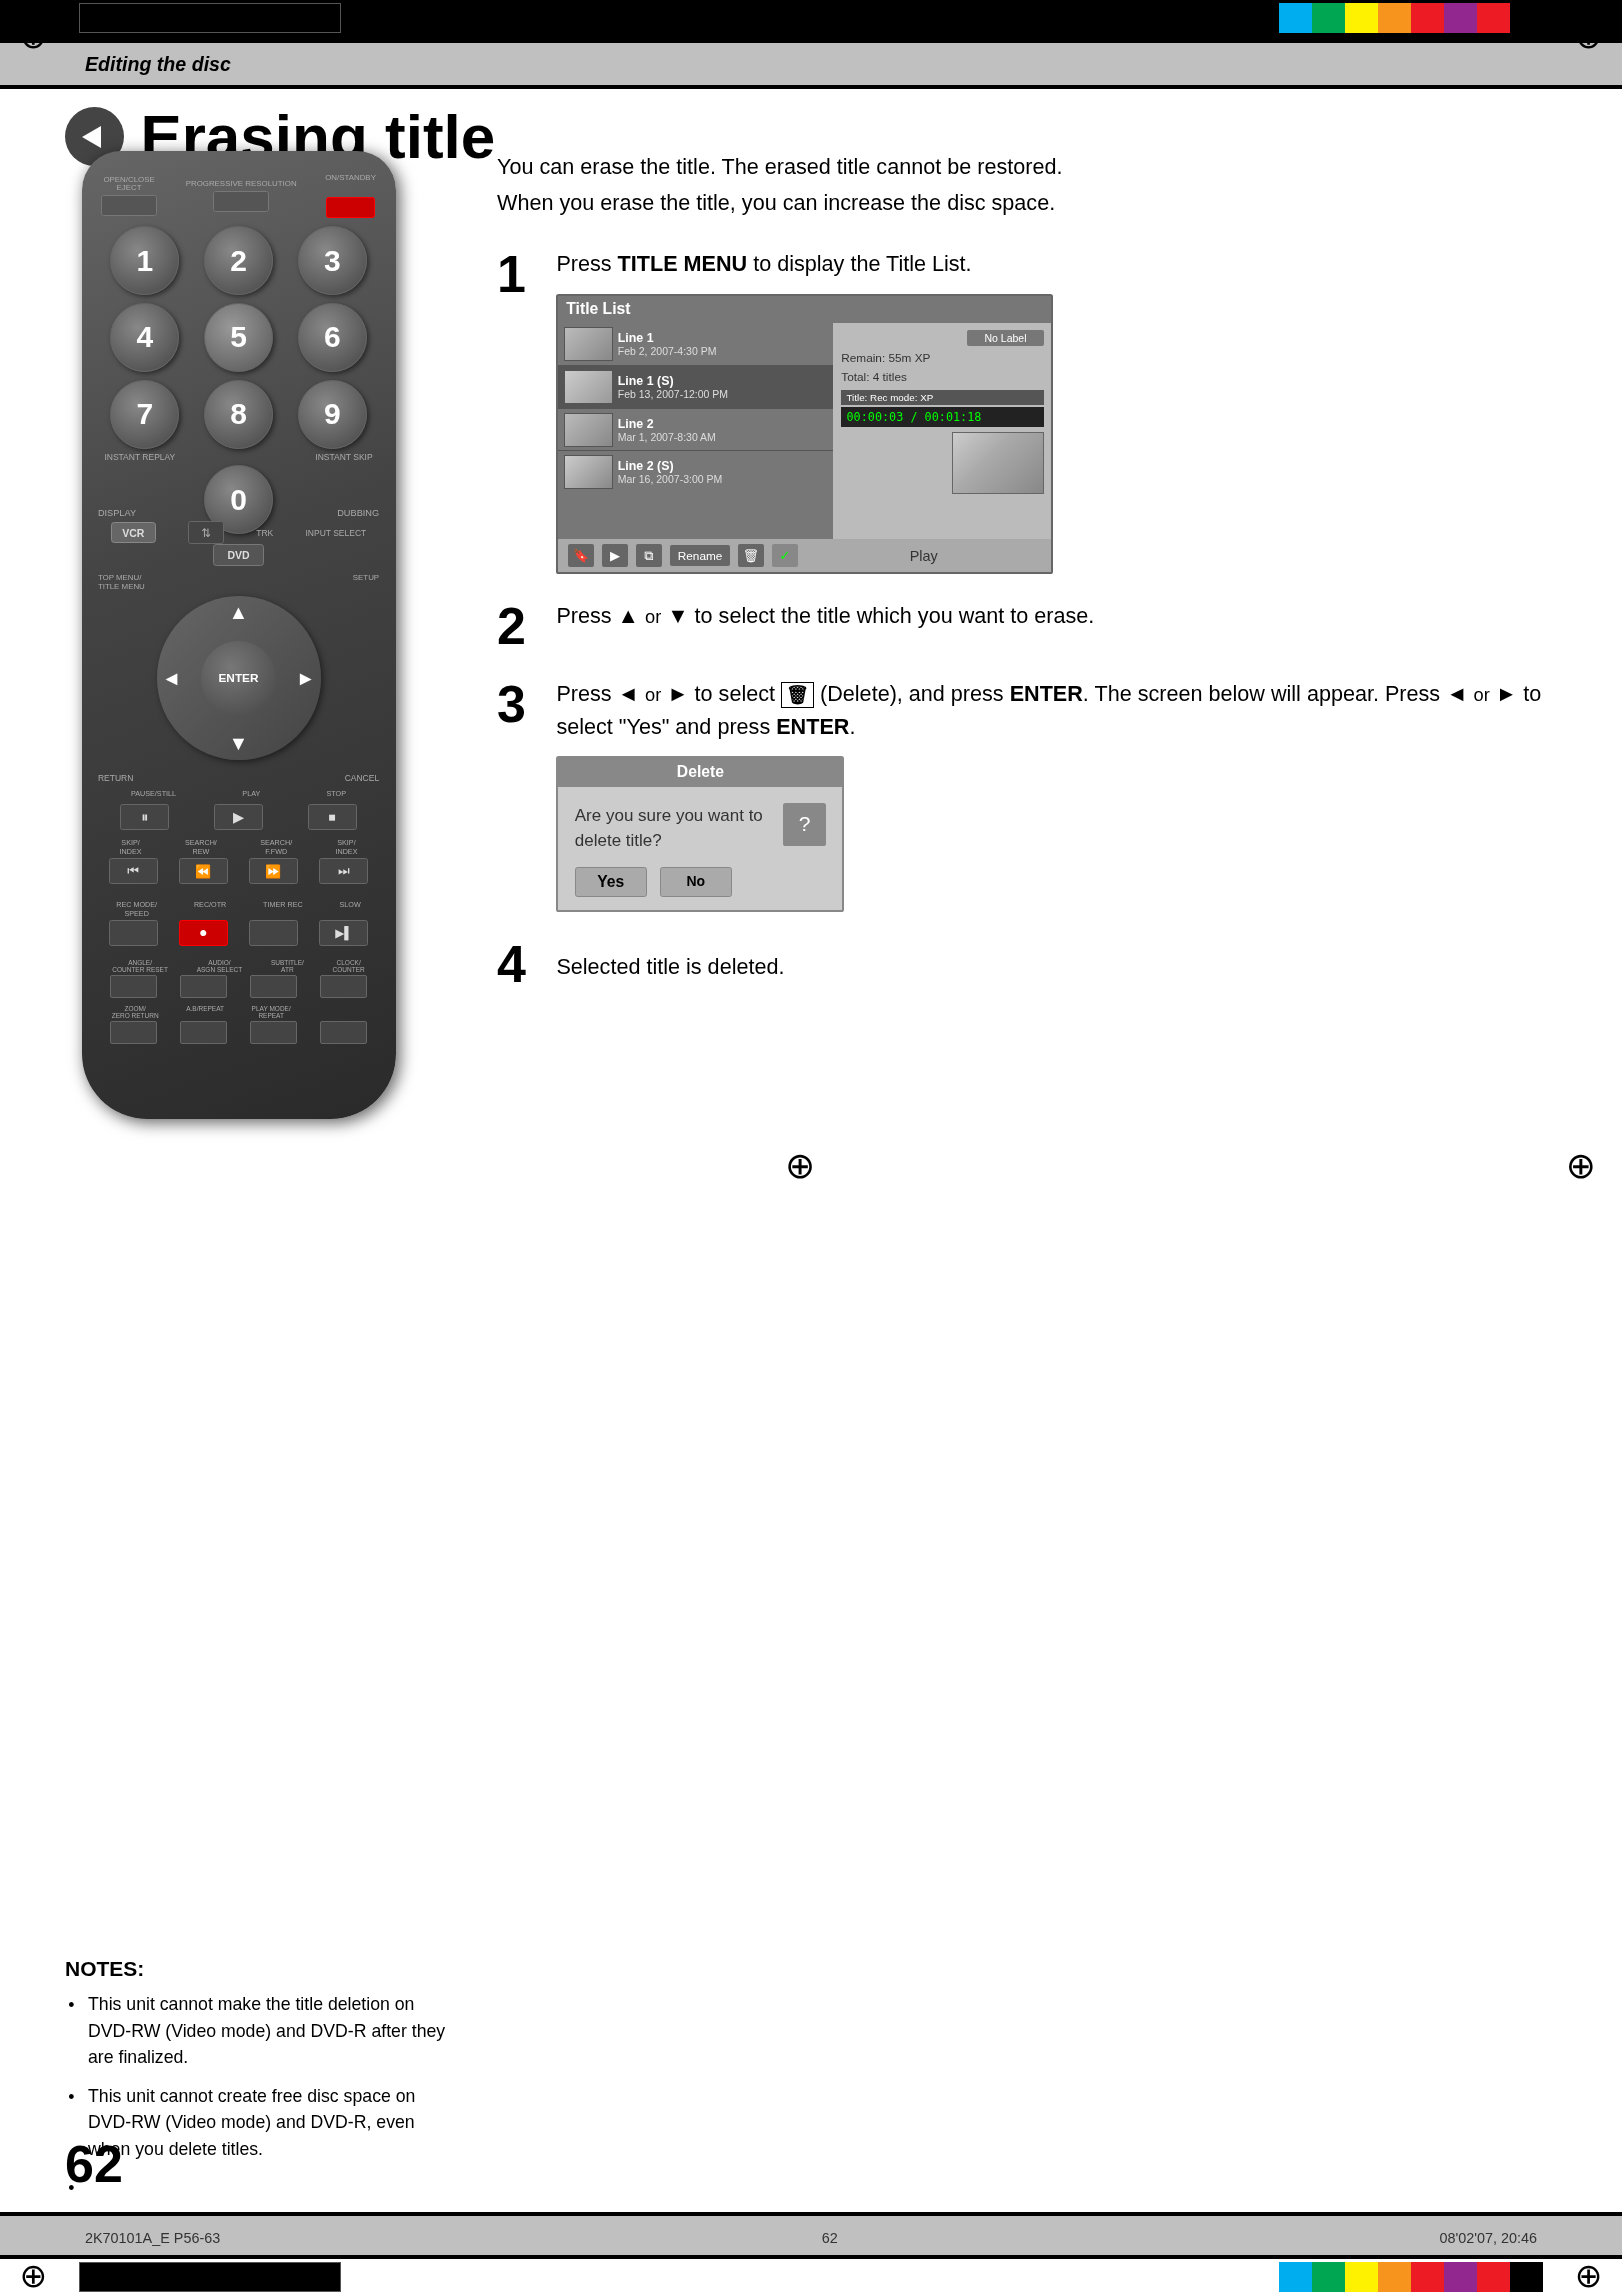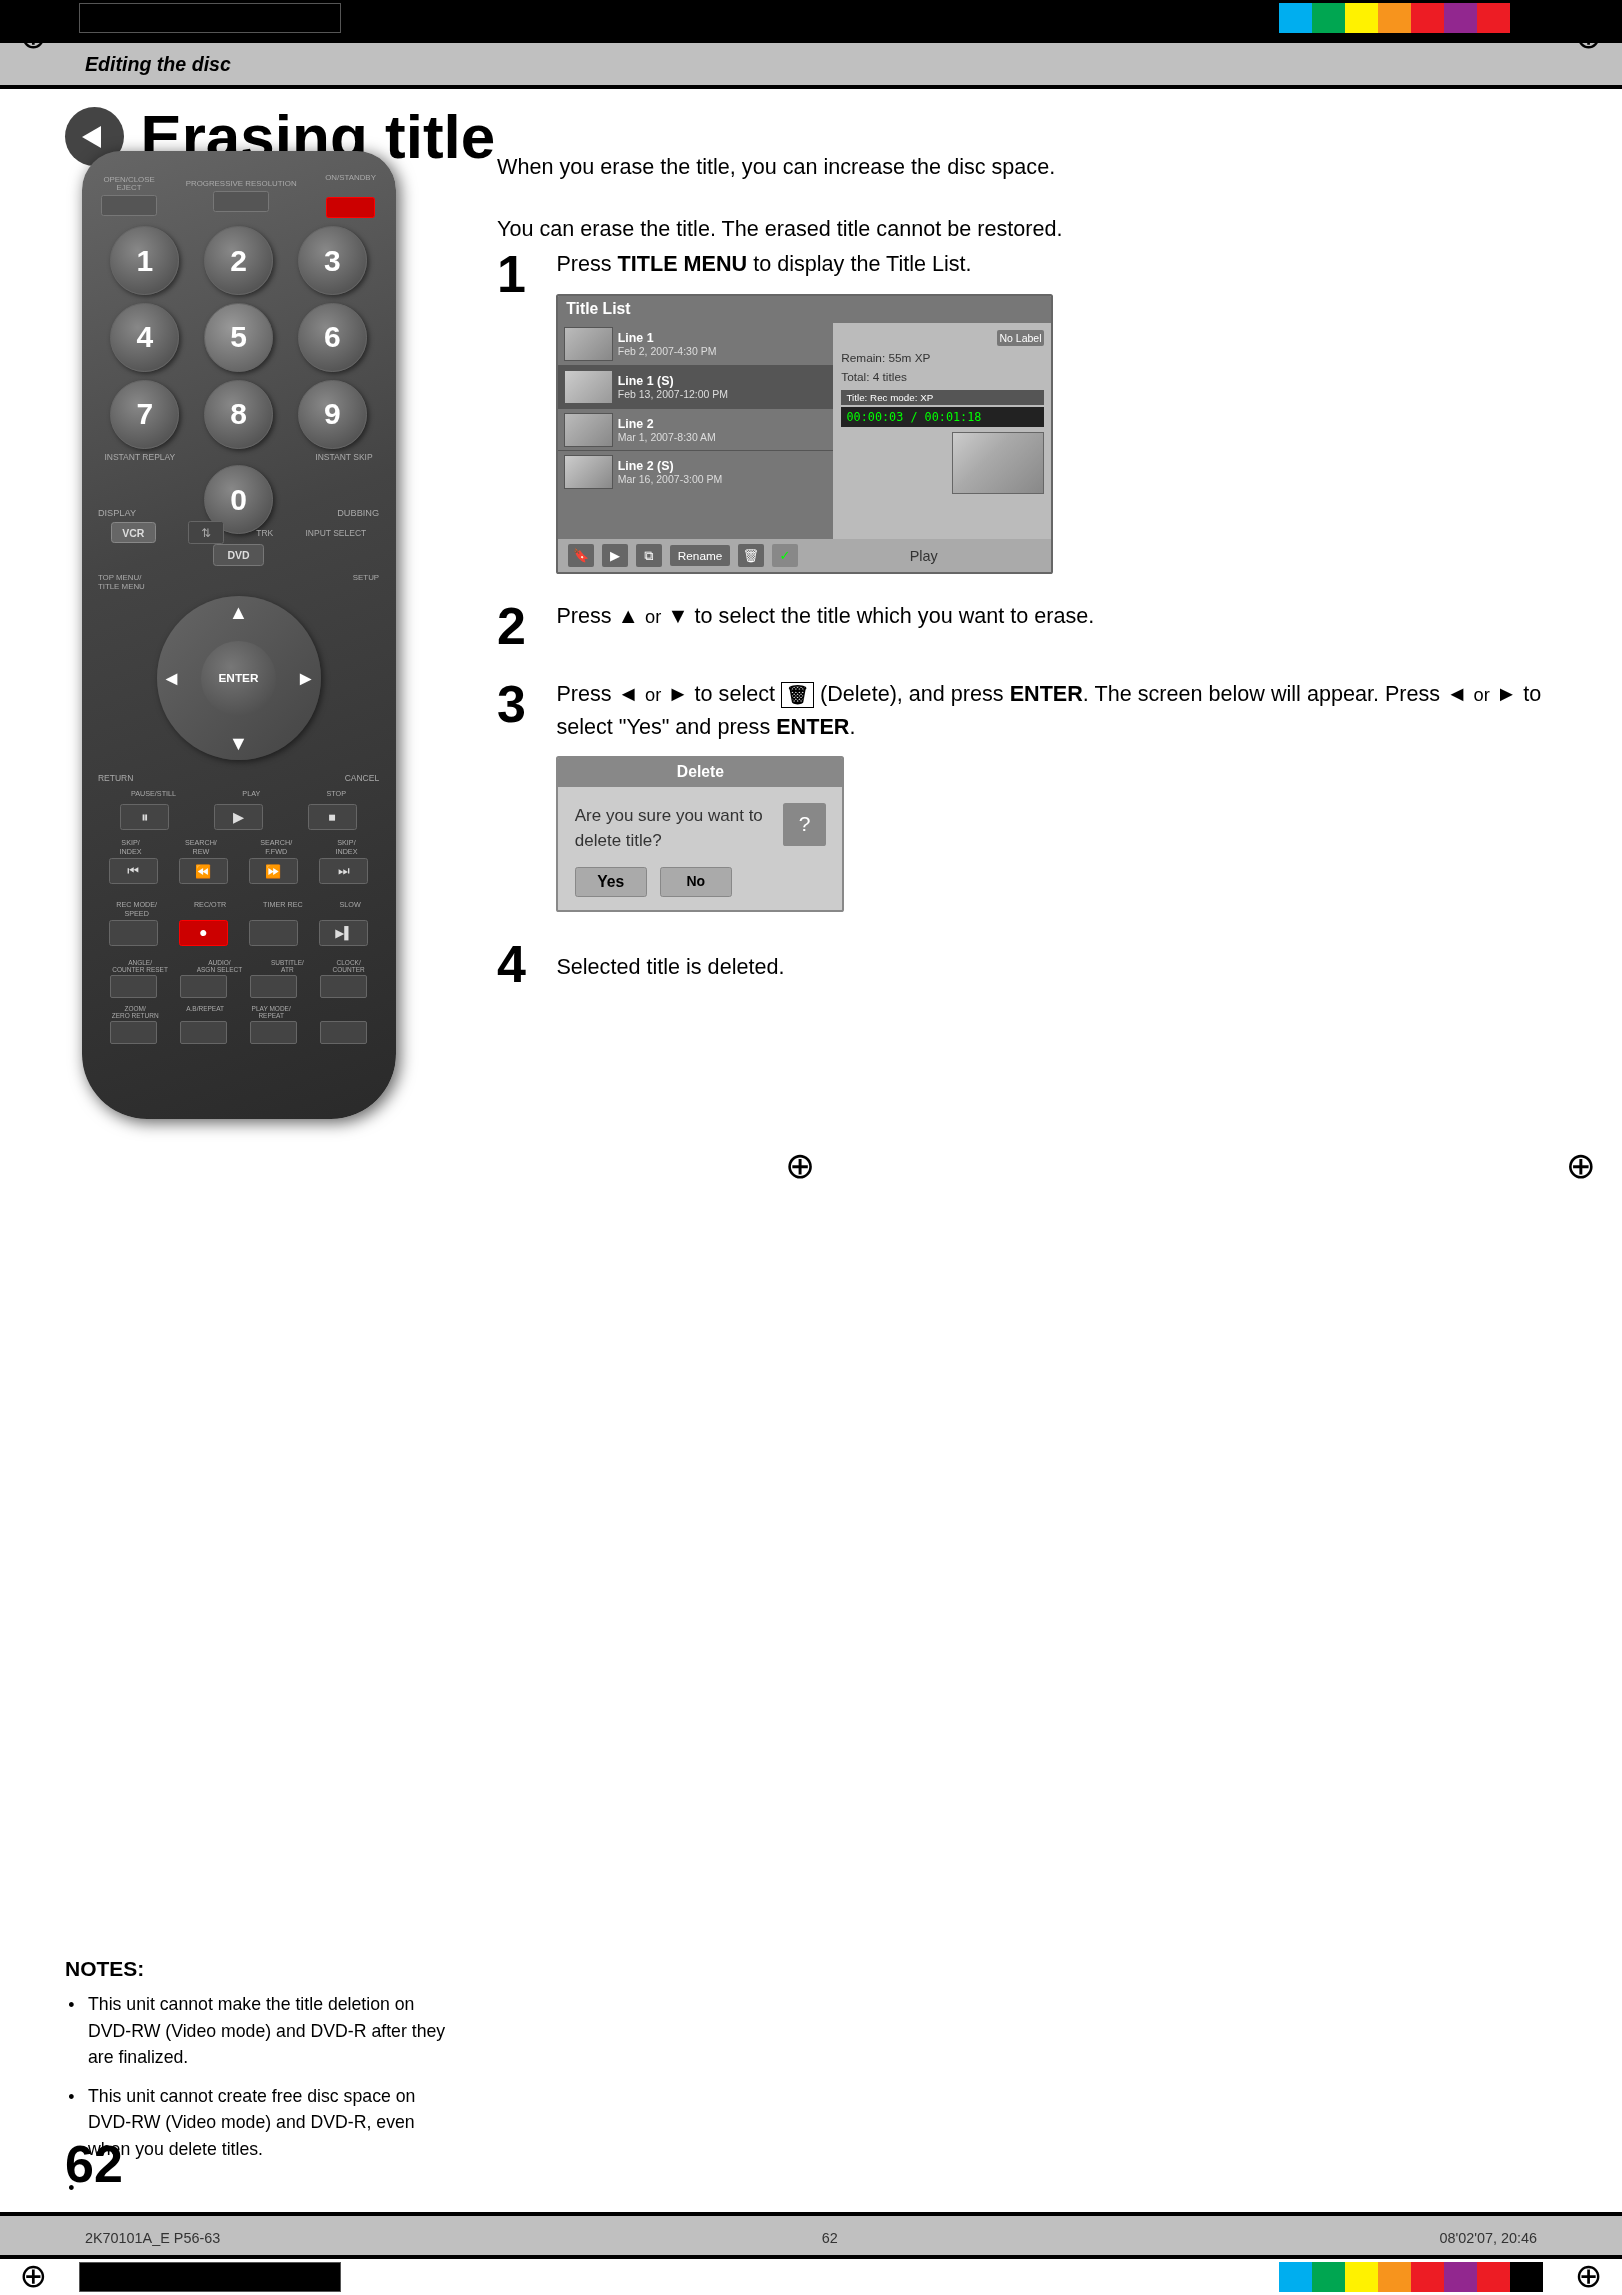--- a/index.html
+++ b/index.html
@@ -225,22 +225,22 @@
         <div style="width:47px;height:23px;background:#444;border:0.7px solid #666;border-radius:2px;"></div>
         <div style="width:47px;height:23px;background:#444;border:0.7px solid #666;border-radius:2px;"></div>
       </div>
     </div>
 
   </div>
 </div>
 
 <div style="position:absolute;top:151px;left:497px;right:65px;">
 
+  <p style="font-size:21.6px;line-height:1.5;color:#000;margin-bottom:3.3px;">You can erase the title. The erased title cannot be restored.</p>
   <p style="font-size:21.6px;line-height:1.5;color:#000;margin-bottom:29.4px;">When you erase the title, you can increase the disc space.</p>
-  <p style="font-size:21.6px;line-height:1.5;color:#000;margin-bottom:3.3px;">You can erase the title. The erased title cannot be restored.</p>
 
   <div style="display:flex;gap:16.4px;margin-bottom:26px;align-items:flex-start;">
     <span style="font-size:52px;font-weight:bold;color:#000;min-width:43px;line-height:1;">1</span>
     <div style="flex:1;">
       <p style="font-size:21.6px;line-height:1.5;color:#000;">
         Press <strong>TITLE MENU</strong> to display the Title List.
       </p>
 
       <div style="width:497px;border:2px solid #666;background:#ccc;margin-top:13px;border-radius:2.6px;overflow:hidden;">
 
@@ -288,21 +288,21 @@
               </div>
               <div>
                 <div style="font-size:12.4px;font-weight:bold;color:#fff;">Line 2 (S)</div>
                 <div style="font-size:10.5px;color:#ddd;">Mar 16, 2007-3:00 PM</div>
               </div>
             </div>
           </div>
 
           <div style="flex:1;background:#bbb;padding:6.5px 7.9px;position:relative;">
             <div style="display:flex;justify-content:flex-end;margin-bottom:3.9px;">
-              <div style="background:#777;color:#fff;font-size:10.5px;padding:2px 2px;border-radius:2px;">No Label</div>
+              <div style="background:#777;color:#fff;font-size:10.5px;padding:2px 17px;border-radius:2px;">No Label</div>
             </div>
             <div style="font-size:11.8px;color:#333;line-height:1.6;">
               <span>Remain: 55m  XP</span><br>
               <span>Total: 4 titles</span>
             </div>
             <div style="background:#555;color:#fff;font-size:9.8px;padding:2px 5.2px;margin-top:3.3px;">Title: Rec mode: XP</div>
             <div style="background:#222;color:#0f0;font-size:11.8px;padding:2.6px 5.2px;font-family:monospace;margin-top:2px;">00:00:03  /  00:01:18</div>
             <div style="float:right;width:92px;height:62px;background:#999;margin-top:5.2px;border:1.3px solid #666;overflow:hidden;">
               <div style="width:100%;height:100%;background:linear-gradient(135deg,#ccc 0%,#aaa 40%,#888 100%);"></div>
             </div>

